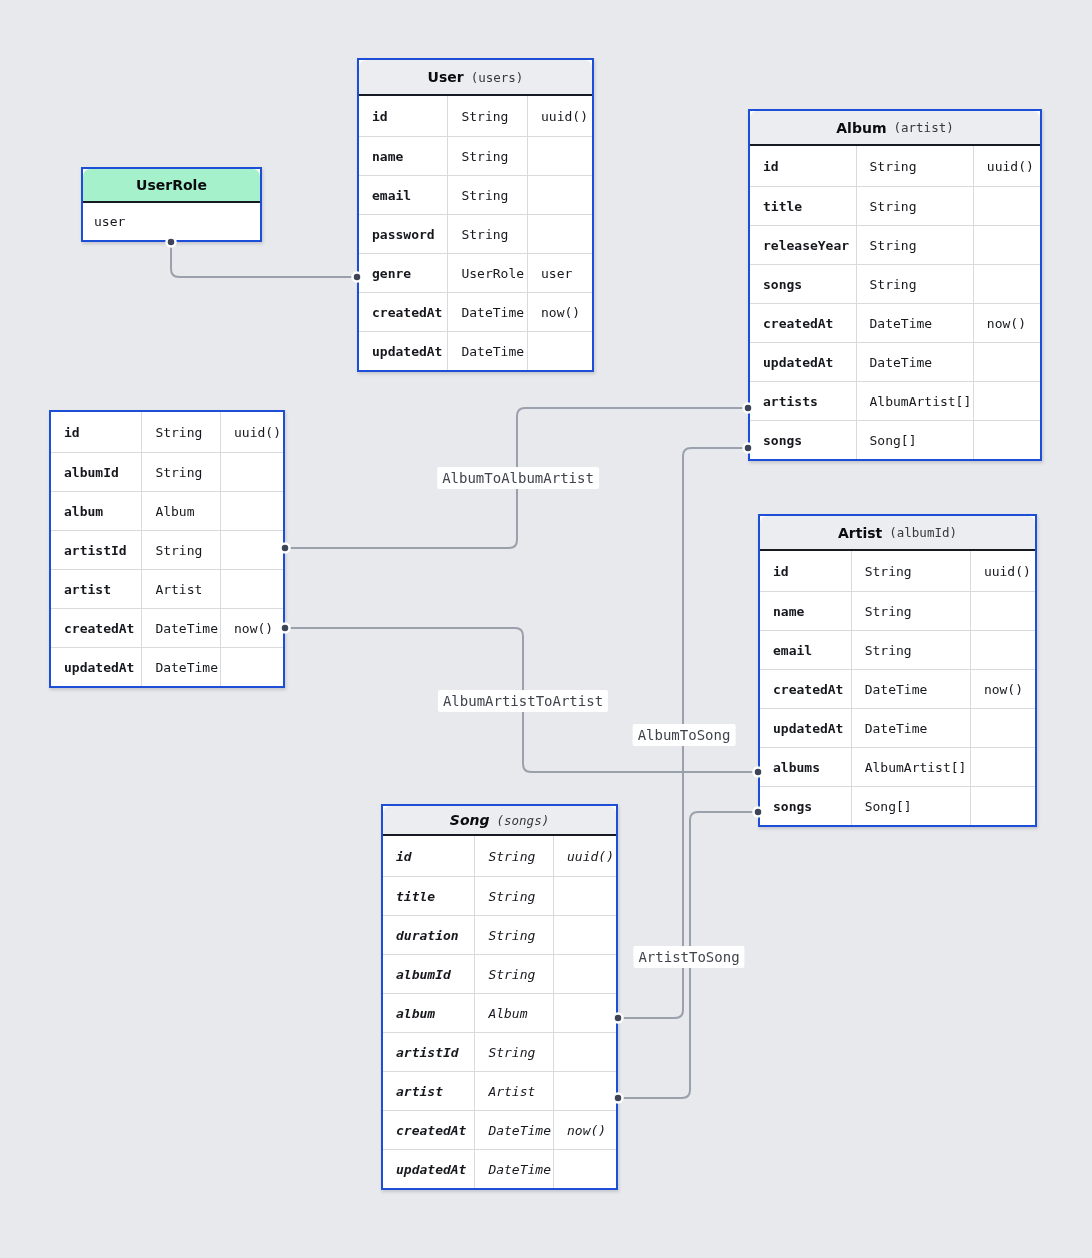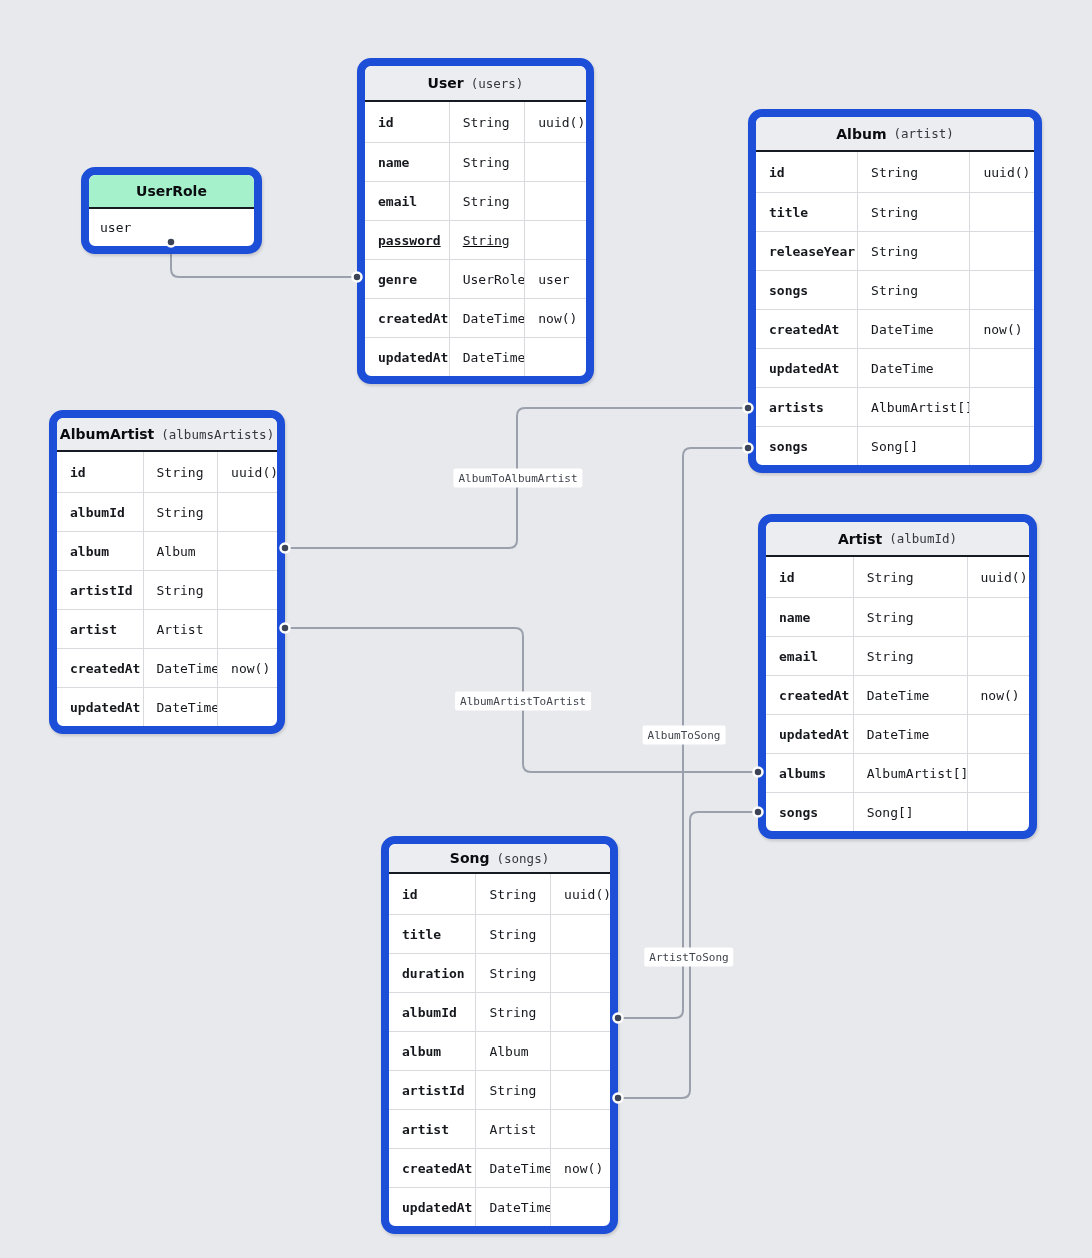--- a/index.html
+++ b/index.html
@@ -12,22 +12,22 @@
   #edges-layer,#dots-layer{
     position:absolute;left:0;top:0;width:1092px;height:1258px;
   }
   #edges-layer{z-index:0;}
   #entities-layer{position:absolute;left:0;top:0;width:1092px;height:1258px;z-index:1;pointer-events:none;}
   #labels-layer{position:absolute;left:0;top:0;width:1092px;height:1258px;z-index:2;pointer-events:none;}
   #dots-layer{z-index:3;pointer-events:none;}
 
   .entity{
     position:absolute;
-    border:8px solid #1d4ed8;
-    border-radius:14px;
+    border:2px solid #1d4ed8;
+    border-radius:0;
     background:#ffffff;
     box-shadow:1px 2px 3px rgba(40,45,60,0.18);
     box-sizing:border-box;
     pointer-events:auto;
   }
   .entity-header{
     display:flex;align-items:center;justify-content:center;
     gap:7px;
     background:#ebedf0;
     border-bottom:2px solid #161a22;
@@ -61,21 +61,21 @@
     display:flex;align-items:center;
     padding-left:11px;
     font-size:13px;color:#16181d;
     box-sizing:border-box;
   }
   .edge-label{
     position:absolute;
     transform:translate(-50%,-50%);
     background:#ffffff;
     color:#3f434b;
-    font-size:11px;
+    font-size:14px;
     line-height:1;
     padding:4px 5px;
     border-radius:2px;
     white-space:nowrap;
   }
 </style>
 </head>
 <body>
 
 <div id="canvas" style="background: rgb(232, 233, 236);">
@@ -106,21 +106,21 @@
         <div class="entity-row" style="height: 39px;">
           <div class="cell c-name" style="width: 90px;">name</div>
           <div class="cell c-type" style="width: 81px;">String</div>
           <div class="cell c-default" style="width: 66px;"></div>
         </div>
         <div class="entity-row" style="height: 39px;">
           <div class="cell c-name" style="width: 90px;">email</div>
           <div class="cell c-type" style="width: 81px;">String</div>
           <div class="cell c-default" style="width: 66px;"></div>
         </div>
-        <div class="entity-row" style="height: 39px; text-decoration: underline;">
+        <div class="entity-row" style="height: 39px;">
           <div class="cell c-name" style="width: 90px;">password</div>
           <div class="cell c-type" style="width: 81px;">String</div>
           <div class="cell c-default" style="width: 66px;"></div>
         </div>
         <div class="entity-row" style="height: 39px;">
           <div class="cell c-name" style="width: 90px;">genre</div>
           <div class="cell c-type" style="width: 81px;">UserRole</div>
           <div class="cell c-default" style="width: 66px;">user</div>
         </div>
         <div class="entity-row" style="height: 39px;">
@@ -174,24 +174,20 @@
           <div class="cell c-type" style="width: 119px;">AlbumArtist[]</div>
           <div class="cell c-default" style="width: 68px;"></div>
         </div>
         <div class="entity-row" style="height: 39px;">
           <div class="cell c-name" style="width: 107px;">songs</div>
           <div class="cell c-type" style="width: 119px;">Song[]</div>
           <div class="cell c-default" style="width: 68px;"></div>
         </div>
       </div>
       <div class="entity" style="left: 49px; top: 410px; width: 236px;">
-        <div class="entity-header" style="height: 34px;">
-          <span class="entity-title">AlbumArtist</span>
-          <span class="entity-subtitle">(albumsArtists)</span>
-        </div>
         <div class="entity-row" style="height: 40px;">
           <div class="cell c-name" style="width: 92px;">id</div>
           <div class="cell c-type" style="width: 80px;">String</div>
           <div class="cell c-default" style="width: 64px;">uuid()</div>
         </div>
         <div class="entity-row" style="height: 39px;">
           <div class="cell c-name" style="width: 92px;">albumId</div>
           <div class="cell c-type" style="width: 80px;">String</div>
           <div class="cell c-default" style="width: 64px;"></div>
         </div>
@@ -255,21 +251,21 @@
           <div class="cell c-name" style="width: 92px;">albums</div>
           <div class="cell c-type" style="width: 121px;">AlbumArtist[]</div>
           <div class="cell c-default" style="width: 66px;"></div>
         </div>
         <div class="entity-row" style="height: 39px;">
           <div class="cell c-name" style="width: 92px;">songs</div>
           <div class="cell c-type" style="width: 121px;">Song[]</div>
           <div class="cell c-default" style="width: 66px;"></div>
         </div>
       </div>
-      <div class="entity" style="left: 381px; top: 836px; width: 237px;">
+      <div class="entity" style="left: 381px; top: 804px; width: 237px; font-style: italic;">
         <div class="entity-header" style="height: 30px;">
           <span class="entity-title">Song</span>
           <span class="entity-subtitle">(songs)</span>
         </div>
         <div class="entity-row" style="height: 40px;">
           <div class="cell c-name" style="width: 93px;">id</div>
           <div class="cell c-type" style="width: 80px;">String</div>
           <div class="cell c-default" style="width: 64px;">uuid()</div>
         </div>
         <div class="entity-row" style="height: 39px;">

